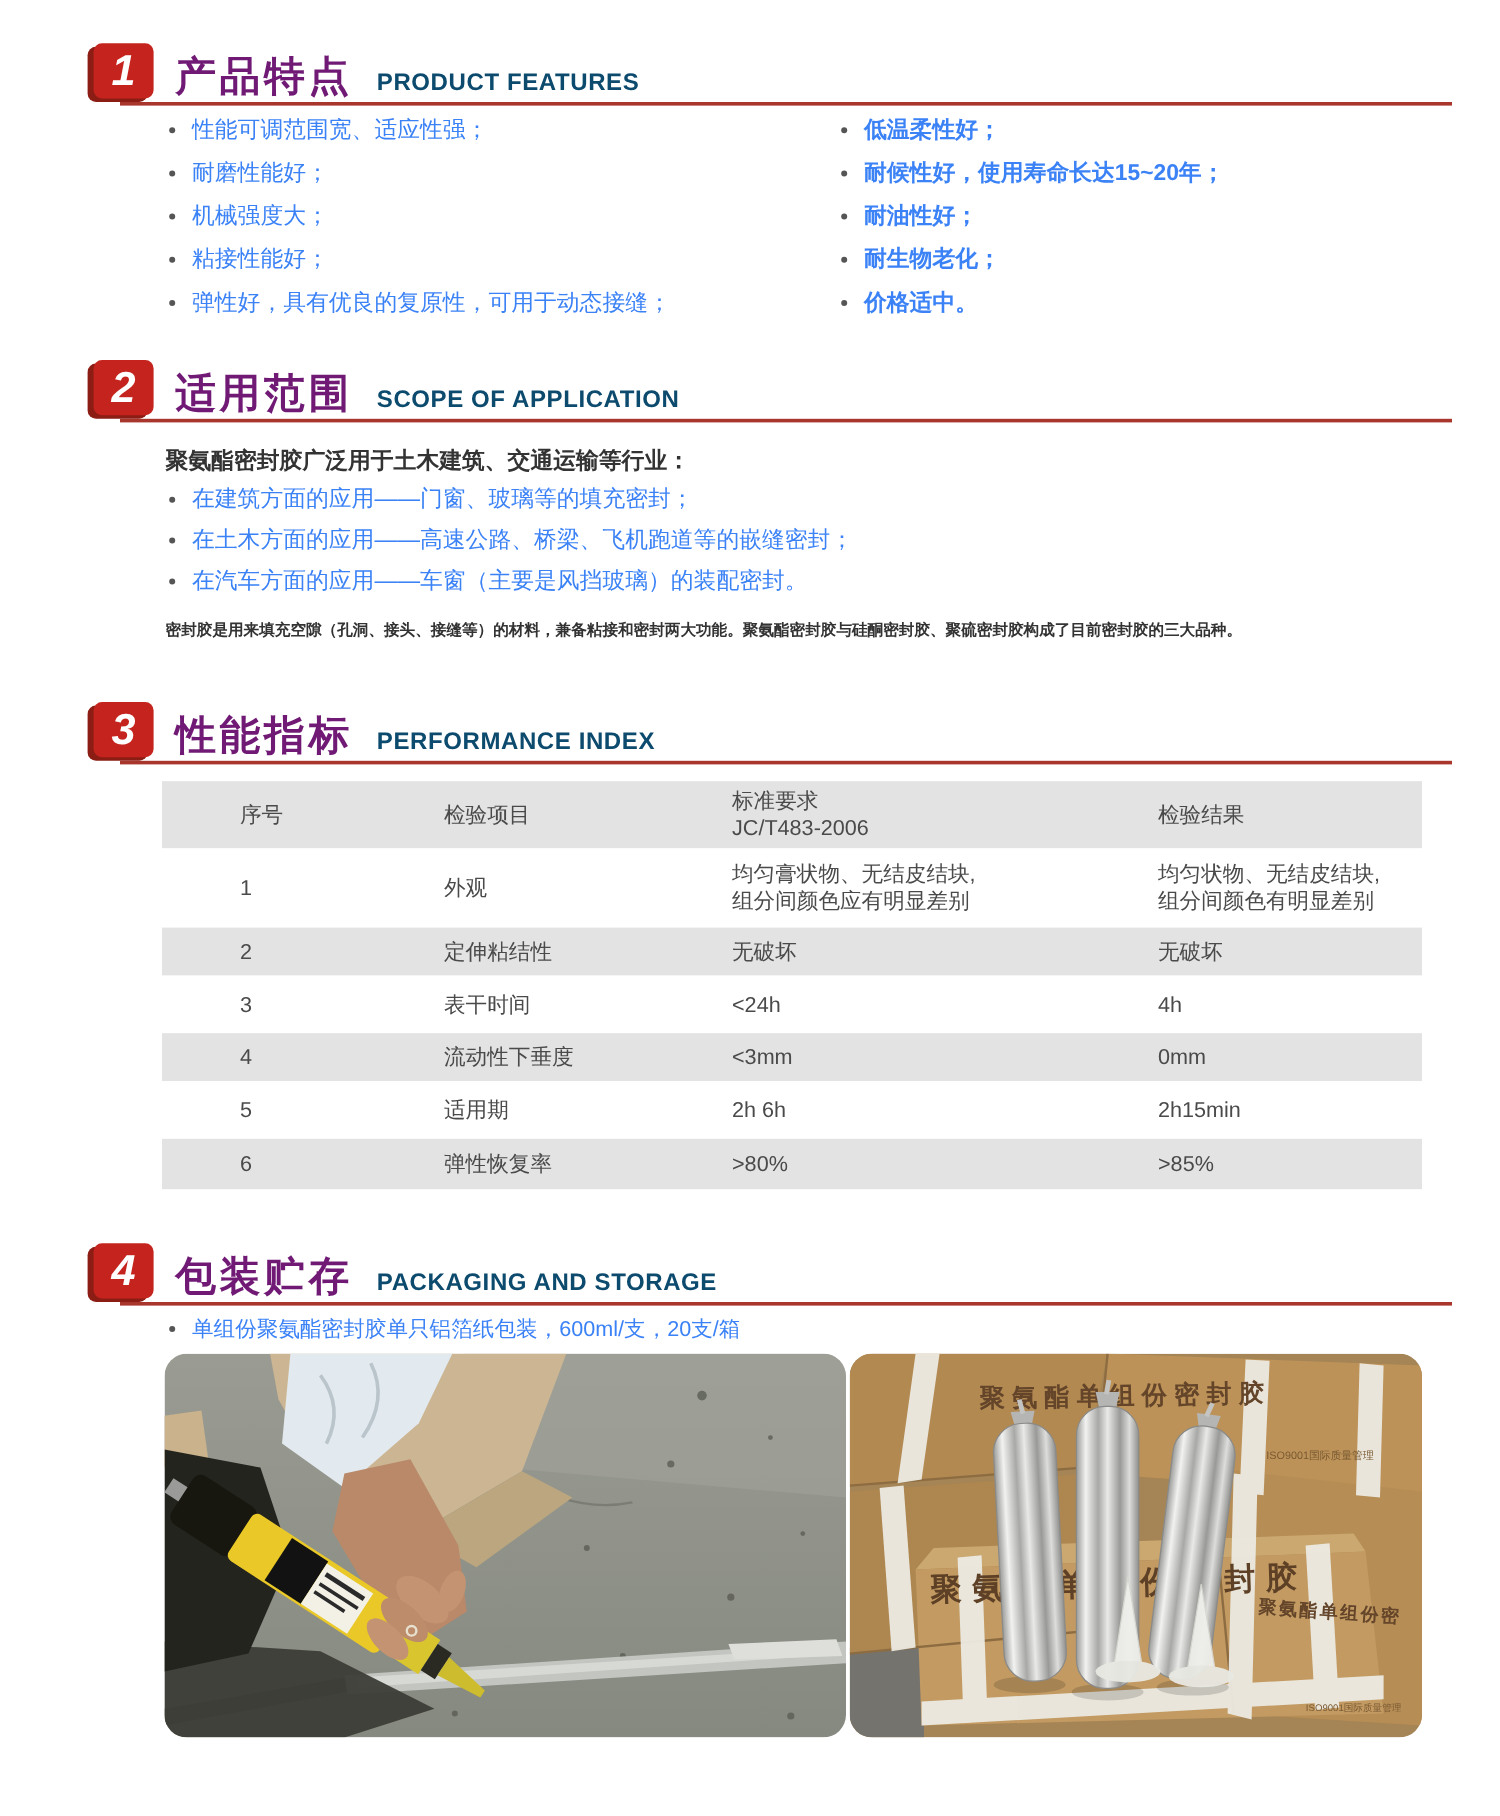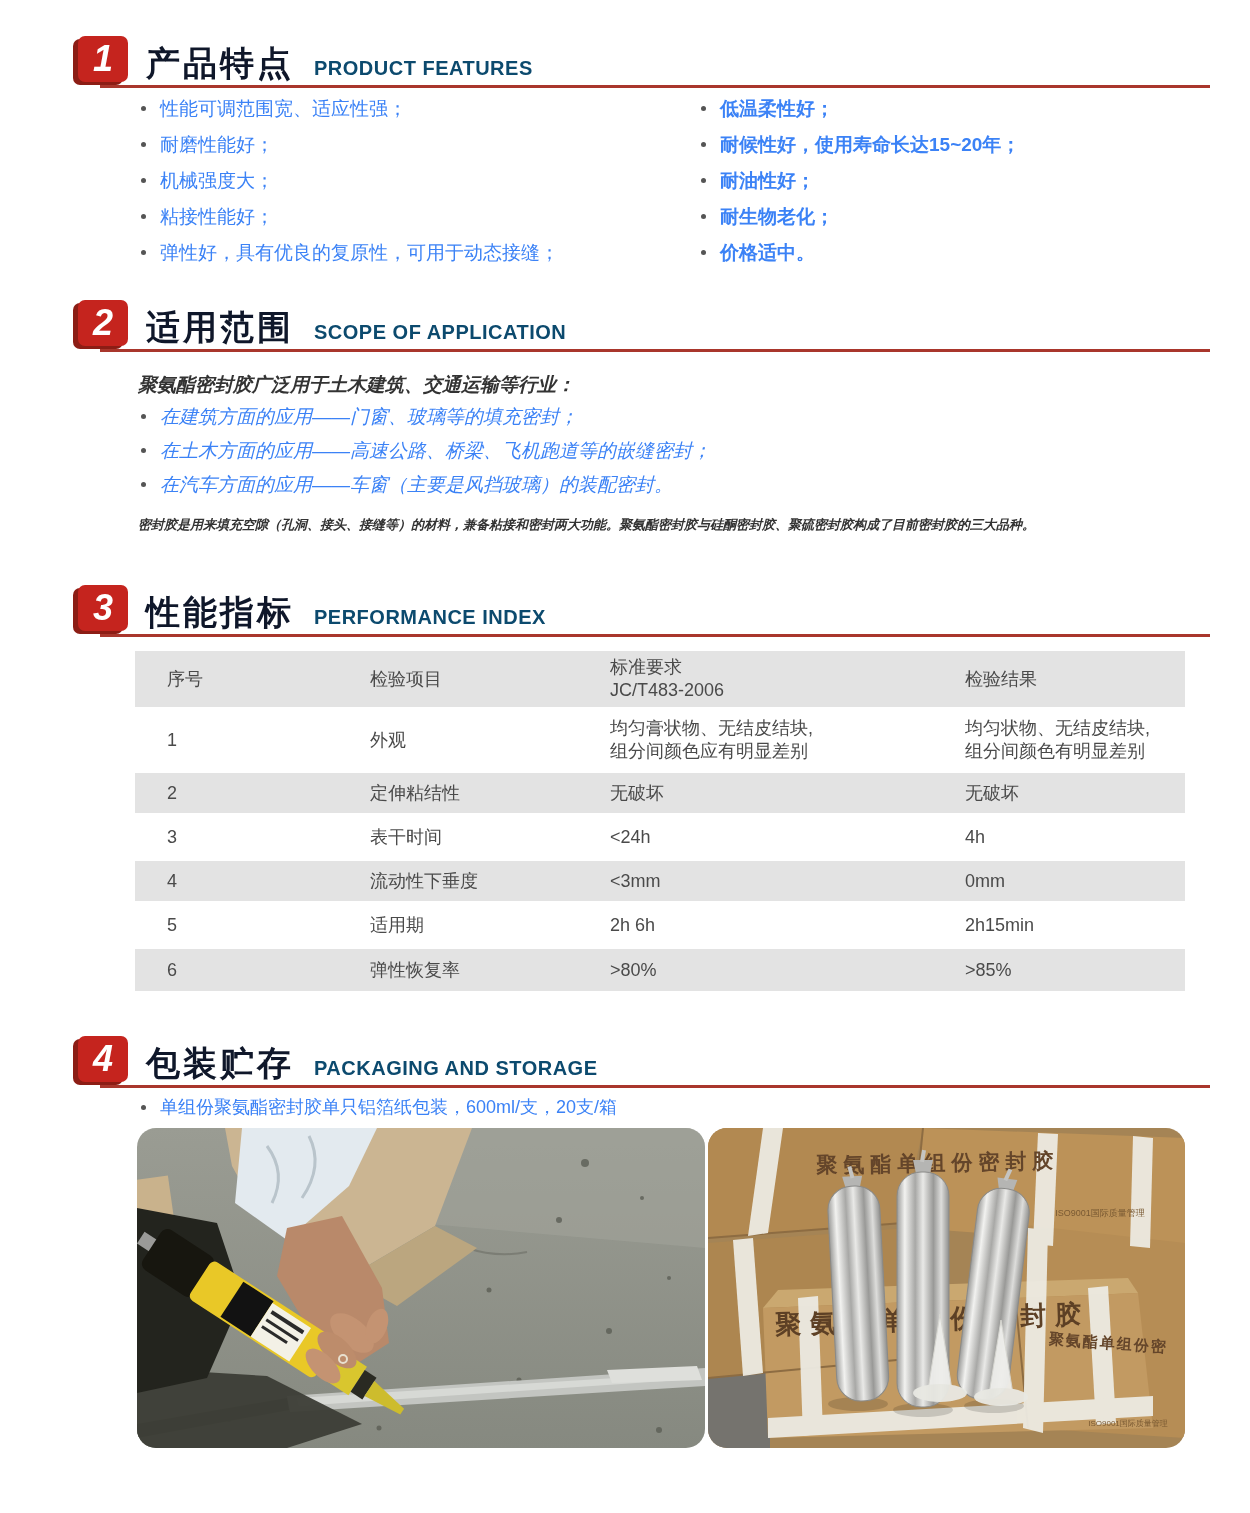--- a/index.html
+++ b/index.html
@@ -6,47 +6,47 @@
   .page{position:relative;width:1250px;height:1513px;background:#fff;overflow:hidden;
         font-family:"Liberation Sans","DejaVu Sans",sans-serif;color:#4a4a4a;}
 
   
   .sec{position:absolute;left:0;width:1250px;height:52px;}
   .sec .rule{position:absolute;left:100px;right:40px;bottom:0;height:3px;background:#a9362c;}
   .numbox{position:absolute;left:78px;top:0;width:50px;height:46px;background:#c5241e;
           border-radius:7px;box-shadow:-5px 3px 0 #8c1d15;color:#fff;font-style:italic;
           font-weight:bold;font-size:36px;text-align:center;line-height:46px;}
   .titles{position:absolute;left:146px;bottom:1px;white-space:nowrap;}
-  .cn{font-size:34px;font-weight:900;color:#0f172a;letter-spacing:3px;}
+  .cn{font-size:34px;font-weight:900;color:#701a75;letter-spacing:3px;}
   .en{font-size:20px;font-weight:bold;color:#0c4a6e;margin-left:20px;letter-spacing:.5px;}
 
   
   .bi{position:relative;padding-left:22px;font-size:19px;line-height:21px;color:#3b82f6;}
   .bi::before{content:"";position:absolute;left:3px;top:8px;width:5px;height:5px;
               border-radius:50%;background:#555;}
 
   
   .features{position:absolute;top:98px;left:0;width:1250px;}
   .fcol{position:absolute;top:0;width:545px;}
   .fcol .bi{margin-bottom:15px;}
   .fcol-left{left:138px;}
   .fcol-right{left:698px;font-weight:bold;}
 
   
-  .scope{position:absolute;top:374px;left:138px;width:1065px;font-style:italic;}
+  .scope{position:absolute;top:374px;left:138px;width:1065px;}
   .scope .intro{font-size:19px;font-weight:bold;color:#333;margin-bottom:10px;line-height:22px;}
   .scope .bi{margin-bottom:13px;}
   .scope .summary{font-size:13px;font-weight:bold;color:#333;line-height:33px;margin-top:3px;}
 
   
   .ptable{position:absolute;top:651px;left:135px;width:1050px;font-size:18px;color:#4a4a4a;}
   .trow{display:flex;align-items:center;background:#fff;}
   .trow.gray{background:#e3e3e3;}
   .c{box-sizing:border-box;}
-  .c1{width:235px;padding-left:32px;}
+  .c1{width:235px;padding-left:65px;}
   .c2{width:240px;}
   .c3{width:355px;}
   .c4{flex:1;}
   .ws{white-space:pre-line;line-height:23px;}
 
   
   .pack-bullet{position:absolute;top:1097px;left:138px;width:1000px;font-size:18px;}
 
   
   .photo{position:absolute;top:1128px;height:320px;overflow:hidden;border-radius:19px;}

